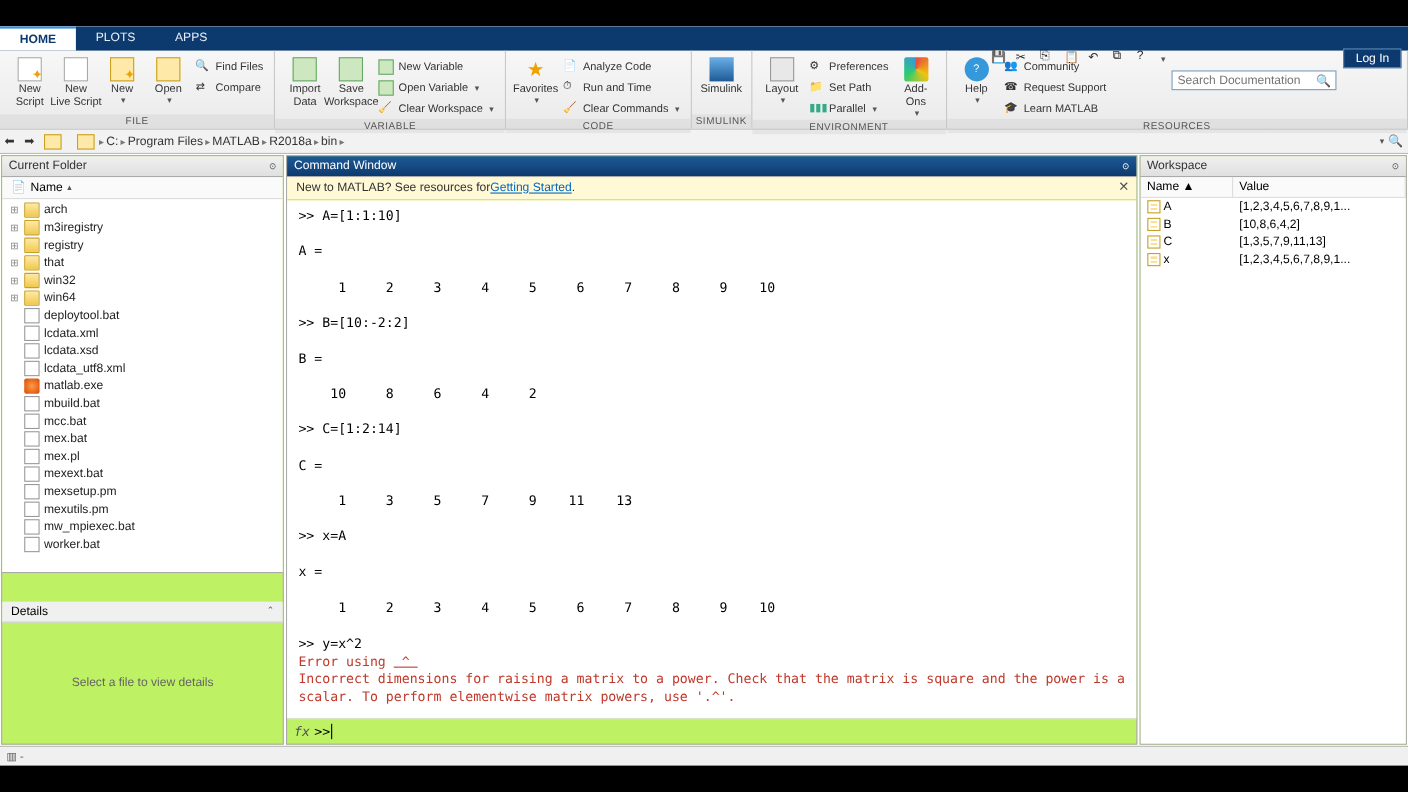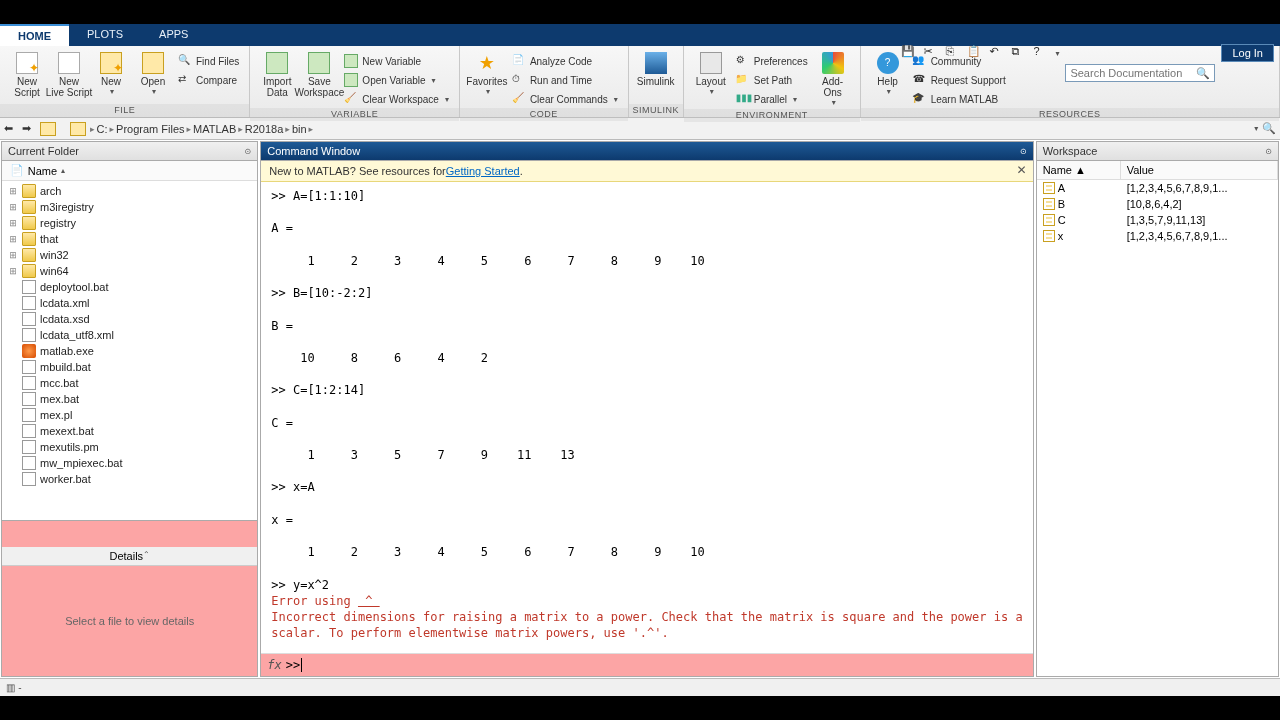--- a/index.html
+++ b/index.html
@@ -30,42 +30,42 @@
 .ts-col { display: flex; flex-direction: column; gap: 1px; padding-top: 2px; }
 
 
 .addr-bar { background: #f2f2f2; border-bottom: 1px solid #bbb; height: 22px; display: flex; align-items: center; padding: 0 4px; font-size: 11px; color: #333; gap: 4px; }
 .addr-arrow { width: 14px; height: 14px; display: inline-block; }
 .addr-crumb { display: flex; align-items: center; gap: 2px; }
 .crumb-sep { color: #777; font-size: 9px; }
 
 
 .workspace { flex: 1; display: flex; min-height: 0; }
-.panel { display: flex; flex-direction: column; border: 1px solid #aaa; margin: 1px; background: #fca5a5; }
+.panel { display: flex; flex-direction: column; border: 1px solid #aaa; margin: 1px; background: #bef264; }
 .panel-title { background: linear-gradient(#f0f0f0,#e0e0e0); border-bottom: 1px solid #aaa; padding: 3px 6px; font-size: 11px; color: #333; display: flex; align-items: center; justify-content: space-between; }
 .panel-title.active { background: linear-gradient(#1e5a96,#0d3a6e); color: #fff; gap: 36px; }
 .panel-body { flex: 1; overflow: auto; background: #fff; }
 
 .left-pane { width: 280px; display: flex; flex-direction: column; }
 .center-pane { flex: 1; display: flex; flex-direction: column; }
 .right-pane { width: 265px; display: flex; flex-direction: column; }
 
 
 .cf-header { background: #fafafa; border-bottom: 1px solid #ddd; padding: 3px 8px; font-size: 11px; display: flex; align-items: center; gap: 4px; }
 .file-list { padding: 2px 0; }
 .file-item { display: flex; align-items: center; padding: 1px 6px; font-size: 11px; color: #222; gap: 4px; }
 .file-item .exp { width: 10px; text-align: center; color: #888; font-size: 9px; }
 .file-icon { width: 14px; height: 14px; display: inline-block; }
 .folder-icon { background: linear-gradient(#ffe9a8,#f0c94a); border: 1px solid #c9a020; border-radius: 1px; }
 .bat-icon { background: #fff; border: 1px solid #999; }
 .xml-icon { background: #fff; border: 1px solid #999; }
 .exe-icon { background: radial-gradient(#ff9a4a,#d64a00); border-radius: 2px; }
 
 .details-panel { border-top: 1px solid #aaa; }
-.details-hdr { padding: 3px 8px; font-size: 11px; background: #f0f0f0; border-bottom: 1px solid #ccc; display: flex; justify-content: center; margin-top: 26px; }
+.details-hdr { padding: 3px 8px; font-size: 11px; background: #f0f0f0; border-bottom: 1px solid #ccc; display: flex; justify-content: space-between; margin-top: 26px; }
 .details-body { height: 110px; display: flex; align-items: center; justify-content: center; color: #666; font-size: 11px; }
 
 
 .cmd-banner { background: #fff9d6; border-bottom: 1px solid #e8d77a; padding: 4px 8px; font-size: 11px; color: #333; display: flex; align-items: center; position: relative; }
 .cmd-banner a { color: #0067c5; text-decoration: underline; }
 .cmd-banner .close { position: absolute; right: 6px; top: 2px; cursor: pointer; font-size: 12px; color: #555; }
 .cmd-output { font-family: Consolas, monospace; font-size: 12px; padding: 6px 10px; color: #000; white-space: pre; line-height: 1.35; }
 .cmd-error { color: #c0392b; }
 .cmd-error a { color: #c0392b; text-decoration: underline; }
 .prompt-row { display: flex; align-items: center; border-top: 1px solid #ddd; padding: 4px 6px; font-family: Consolas, monospace; font-size: 12px; }
@@ -375,20 +375,25 @@
                   <span>mex.pl</span>
                 </div>
                 <div class="file-item">
                   <span class="exp"></span>
                   <span class="file-icon bat-icon"></span>
                   <span>mexext.bat</span>
                 </div>
                 <div class="file-item">
                   <span class="exp"></span>
                   <span class="file-icon bat-icon"></span>
+                  <span>mexsetup.pm</span>
+                </div>
+                <div class="file-item">
+                  <span class="exp"></span>
+                  <span class="file-icon bat-icon"></span>
                   <span>mexutils.pm</span>
                 </div>
                 <div class="file-item">
                   <span class="exp"></span>
                   <span class="file-icon bat-icon"></span>
                   <span>mw_mpiexec.bat</span>
                 </div>
                 <div class="file-item">
                   <span class="exp"></span>
                   <span class="file-icon bat-icon"></span>

